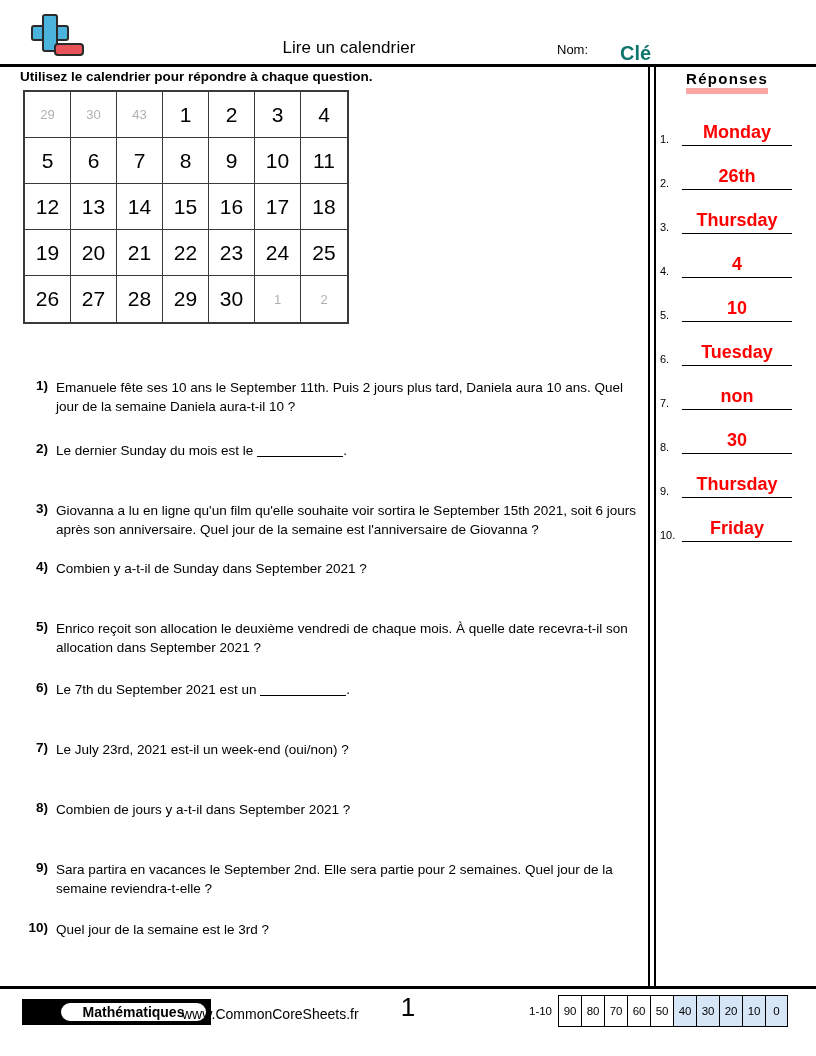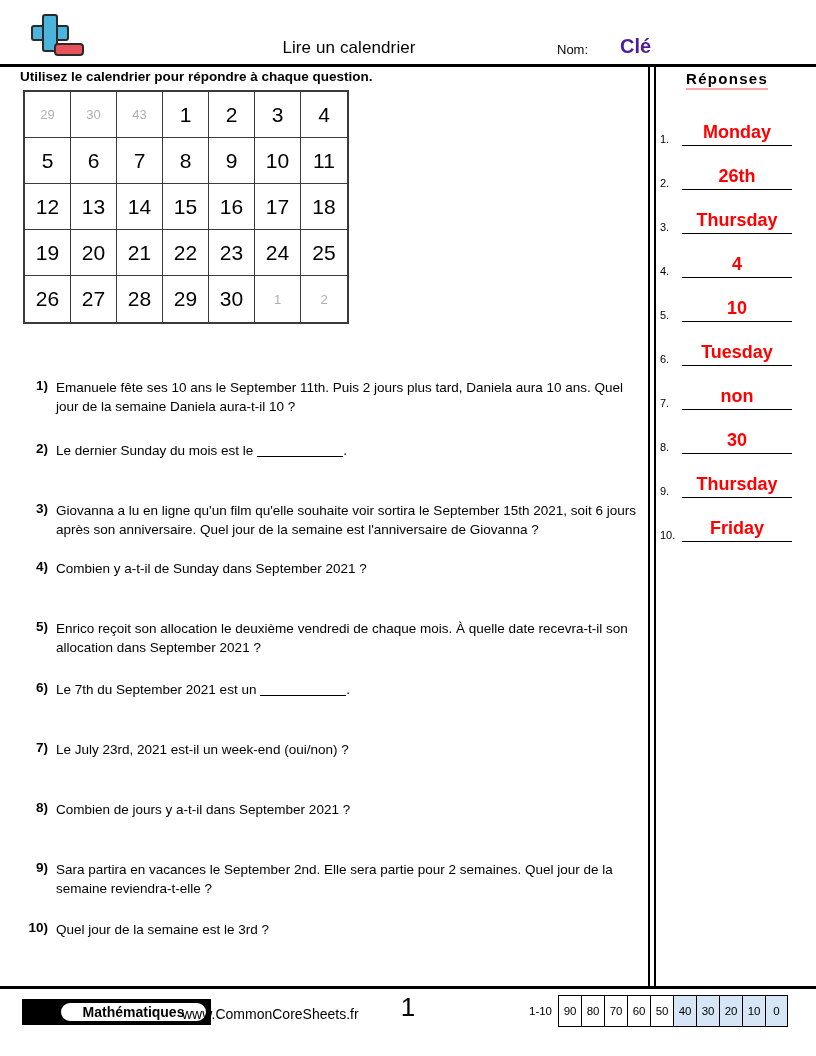--- a/index.html
+++ b/index.html
@@ -59,24 +59,24 @@
     font-size: 17px;
     letter-spacing: .1px;
   }
   #name-label {
     position: absolute;
     left: 557px; top: 42px;
     font-size: 13px;
   }
   #name-value {
     position: absolute;
-    left: 620px; top: 35px;
+    left: 620px; top: 42px;
     font-size: 20px;
     font-weight: bold;
-    color: #4c1d95;
+    color: #0f766e;
   }
   #rule-top {
     position: absolute;
     left: 0; top: 64px;
     width: 816px; height: 3px;
     background: #000;
   }
 
   
   #instructions {
@@ -168,21 +168,21 @@
     vertical-align: -2px;
   }
 
   
   #answers-title {
     position: absolute;
     left: 686px; top: 70px;
     font-size: 15px;
     font-weight: bold;
     letter-spacing: 1.3px;
-    border-bottom: 2px solid #fca5a5;
+    border-bottom: 6px solid #fca5a5;
     padding-bottom: 1px;
   }
   .ans-row {
     position: absolute;
     left: 660px;
     width: 136px;
     height: 42px;
   }
   .ans-num {
     position: absolute;

